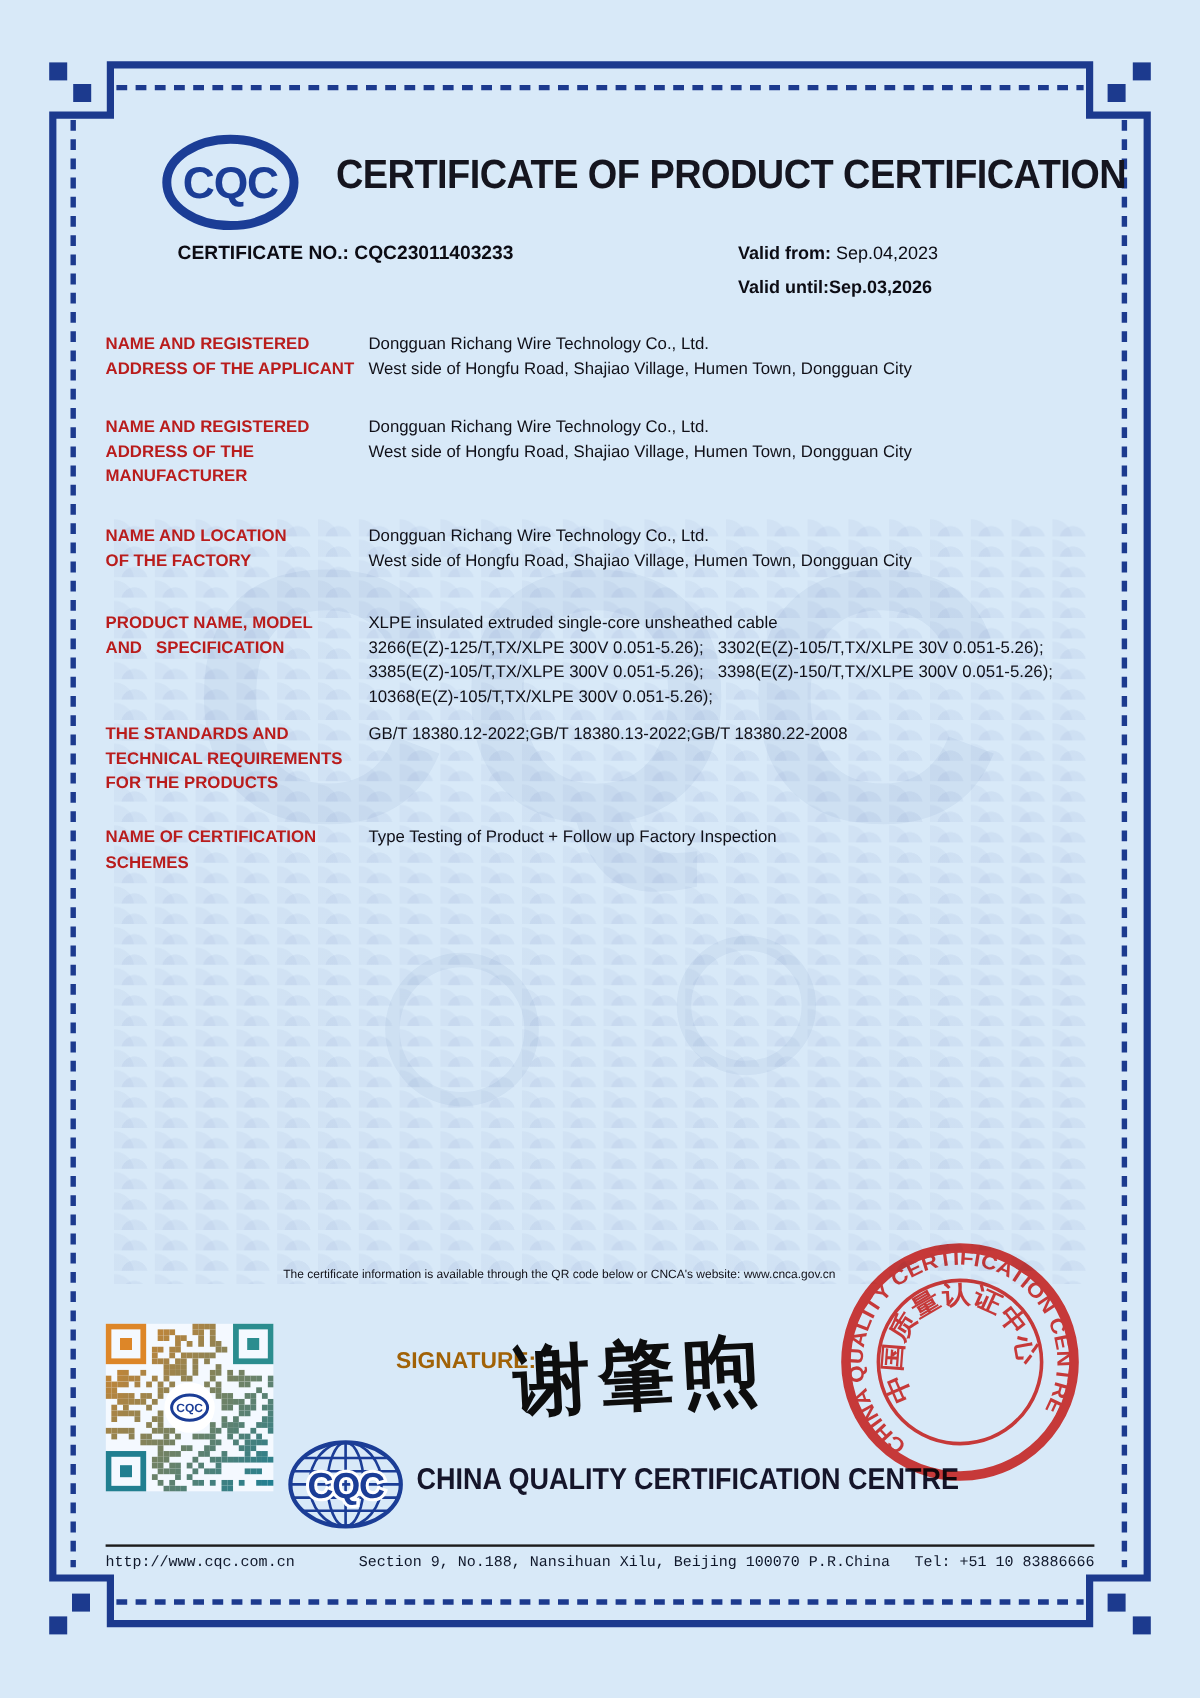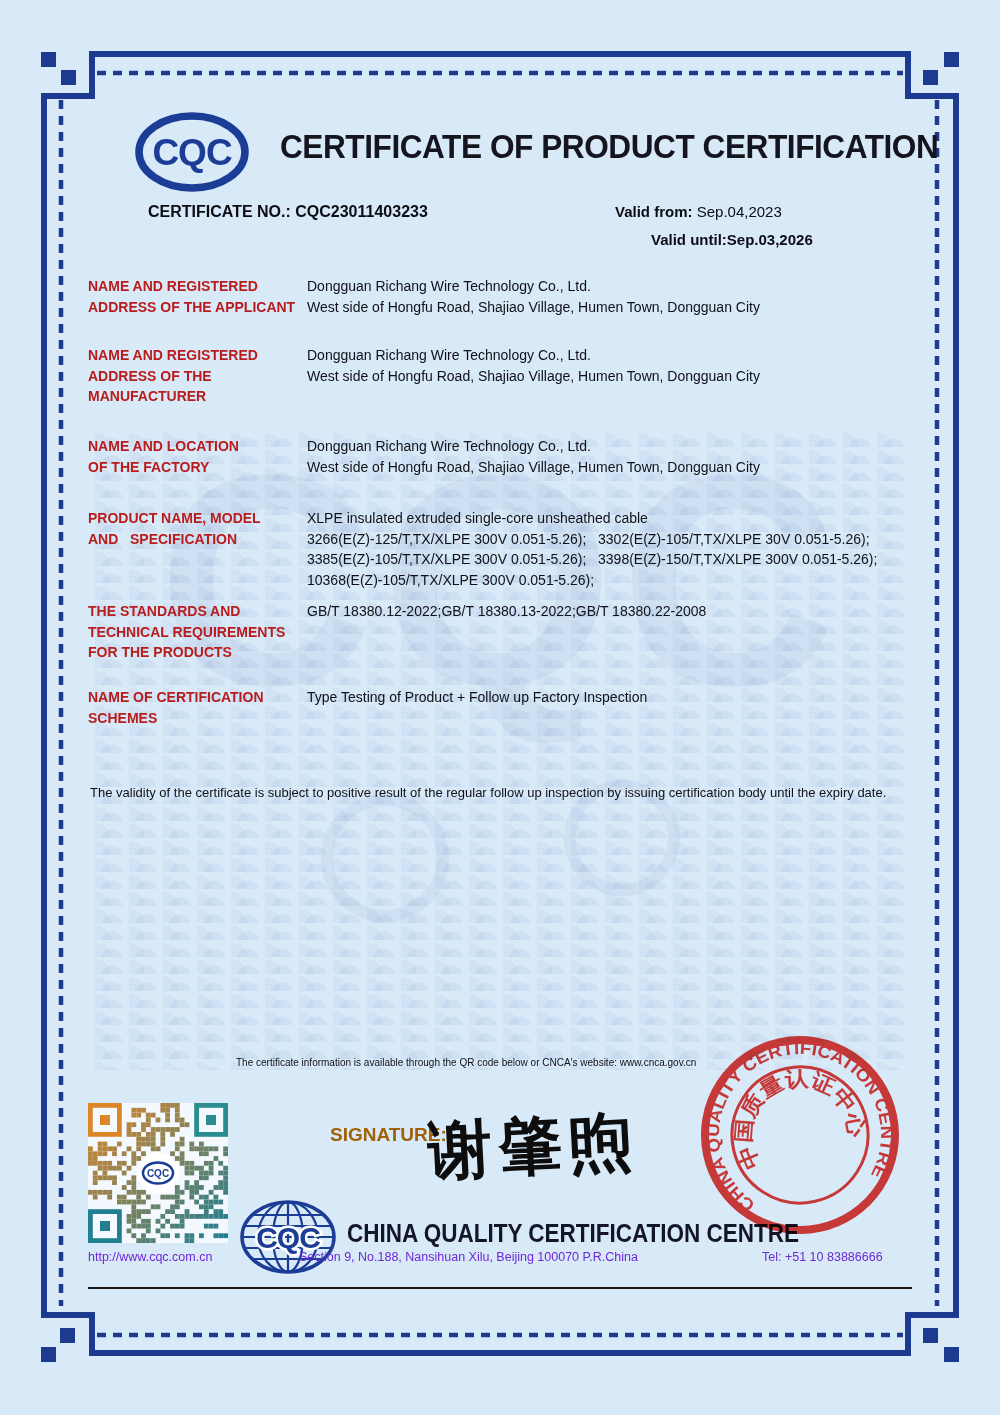--- a/index.html
+++ b/index.html
@@ -16,21 +16,21 @@
   .wm-cqc{position:absolute;left:110px;top:420px;width:780px;text-align:center;
     font-size:300px;font-weight:700;letter-spacing:6px;color:rgba(27,58,146,.05);line-height:320px;}
   
   .logo-oval{left:132px;top:110px;}
   .title{left:280px;top:127px;font-size:34px;font-weight:700;letter-spacing:-.5px;
     color:#15151f;white-space:nowrap;transform:scaleX(.93);transform-origin:left center;}
   .certno{left:128px;top:203px;font-size:16px;font-weight:700;color:#0c0c14;white-space:nowrap;margin-left:20px;}
   .valid{left:615px;font-size:15px;color:#0c0c14;white-space:nowrap;}
   .valid .lab{font-weight:700;text-align:center;}
   .valid-from{top:203px;}
-  .valid-until{top:231px;margin-left:36px;}
+  .valid-until{top:231px;}
   .valid-until .val{font-weight:700;}
   
   #sections{position:absolute;left:0;top:0;width:100%;height:100%;}
   .section{position:absolute;left:88px;width:800px;}
   .section:nth-child(1){top:276px}
   .section:nth-child(2){top:345px}
   .section:nth-child(3){top:436px}
   .section:nth-child(4){top:508px}
   .section:nth-child(5){top:601px}
   .section:nth-child(6){top:687px}
@@ -44,21 +44,21 @@
   
   .qr{left:88px;top:1103px;}
   .sig-label{left:330px;top:1124px;font-size:19px;font-weight:700;color:#a16207;}
   .sig-name{left:428px;top:1103px;font-size:64px;font-weight:600;color:#0d0d0d;
     letter-spacing:6px;transform:rotate(-3deg);font-family:"DejaVu Sans",sans-serif;}
   .globe{left:238px;top:1199px;}
   .issuer-name{left:347px;top:1219px;font-size:25px;font-weight:700;color:#15152a;
     white-space:nowrap;transform:scaleX(.9);transform-origin:left center;}
   .stamp{left:697px;top:1032px;transform:rotate(-12deg);opacity:.88;z-index:3;mix-blend-mode:multiply;}
   .f-rule{left:88px;top:1287px;width:824px;height:2px;background:#1c1c1c;}
-  .f-text{top:1250px;font-family:Liberation Sans, sans-serif;font-size:12.5px;color:#6d28d9;white-space:nowrap;}
+  .f-text{top:1295px;font-family:Liberation Mono, monospace;font-size:12.5px;color:#0f172a;white-space:nowrap;}
   .f-web{left:88px;} .f-addr{left:299px;} .f-tel{left:762px;}
 </style>
 </head>
 <body>
 
 <div class="page">
 
   <svg class="abs" width="1000" height="1415" viewBox="0 0 1000 1415" style="left:0;top:0;">
     <path d="M92 54 H908 V96 H956 V1315 H908 V1353 H92 V1315 H44 V96 H92 Z" fill="none" stroke="#1c3a8e" stroke-width="6"></path>
     <g stroke="#1c3a8e" stroke-width="4.5" stroke-dasharray="9 7">
@@ -143,21 +143,20 @@
       <div class="s-value">GB/T 18380.12-2022;GB/T 18380.13-2022;GB/T 18380.22-2008</div>
     </div>
 
     <div class="section">
       <div class="s-label">NAME OF CERTIFICATION
 SCHEMES</div>
       <div class="s-value">Type Testing of Product + Follow up Factory Inspection</div>
     </div>
   </div>
 
-  <div class="abs stmt stmt2">The validity of the certificate is subject to positive result of the regular follow up inspection by issuing certification body until the expiry date.</div>
 
   <div class="abs qr-note">The certificate information is available through the QR code below or CNCA's website: www.cnca.gov.cn</div>
 
   <svg class="abs qr" width="140" height="140" viewBox="0 0 140 140">
     <rect x="0" y="0" width="140" height="140" fill="#f4f9ff"></rect>
     <g id="qr-pattern">
         <rect x="72.4" y="0.0" width="4.8" height="4.8" fill="rgb(170,132,69)"></rect>
         <rect x="77.2" y="0.0" width="4.8" height="4.8" fill="rgb(167,132,71)"></rect>
         <rect x="82.1" y="0.0" width="4.8" height="4.8" fill="rgb(163,132,72)"></rect>
         <rect x="86.9" y="0.0" width="4.8" height="4.8" fill="rgb(160,132,74)"></rect>

